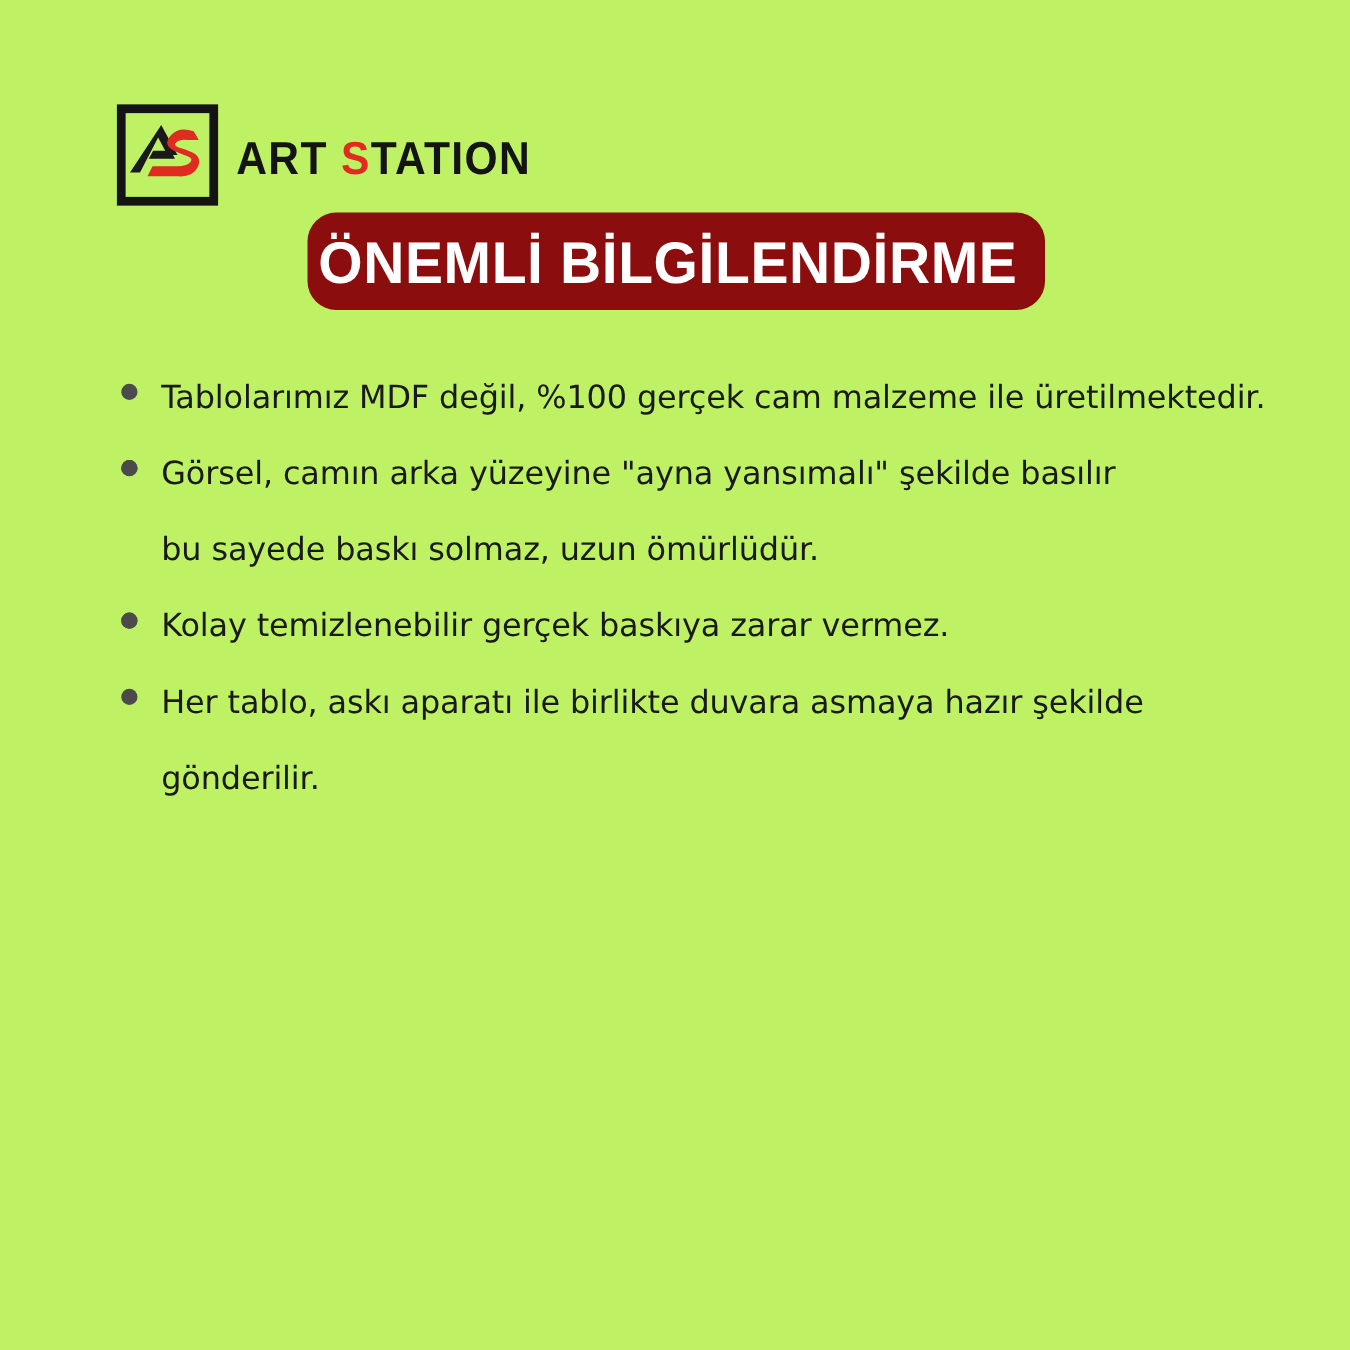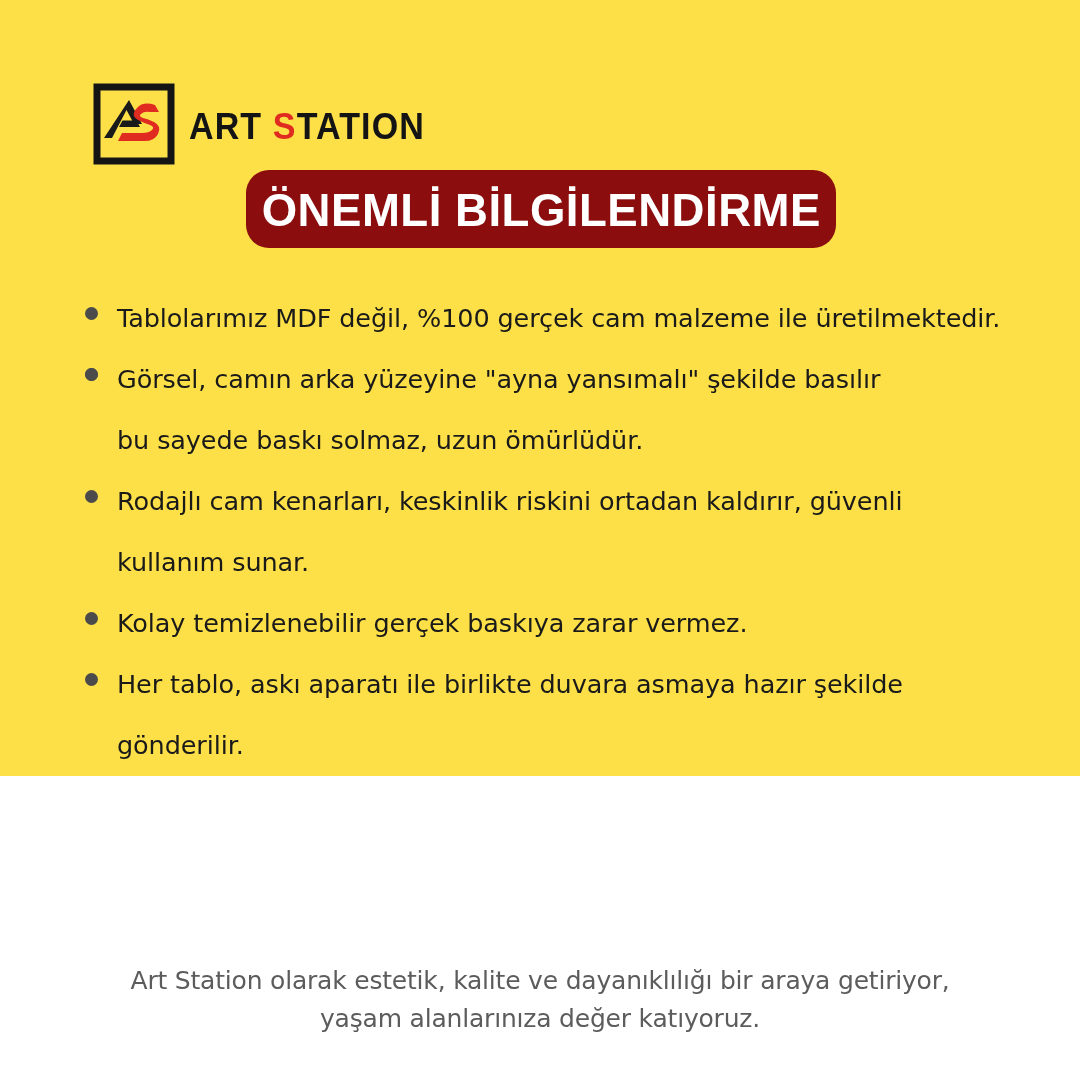--- a/index.html
+++ b/index.html
@@ -12,22 +12,22 @@
     background: #ffffff;
     font-family: "DejaVu Sans", sans-serif;
     overflow: hidden;
     position: relative;
   }
 
   .page {
     position: absolute;
     inset: 0;
     width: 1080px;
-    height: 776px;
-    background: #fde047;
+    height: 1080px;
+    background: #bef264;
   }
 
   
   .brand {
     position: absolute;
     left: 93px;
     top: 83px;
     display: flex;
     align-items: center;
     gap: 14px;
@@ -59,37 +59,36 @@
   .banner {
     position: absolute;
     left: 246px;
     top: 170px;
     width: 590px;
     height: 78px;
     background: #8b0d0d;
     border-radius: 23px;
     display: flex;
     align-items: center;
-    justify-content: center;
   }
   .banner-text {
     font-family: "Liberation Sans Narrow", "Liberation Sans", sans-serif;
     font-weight: 700;
     font-size: 47px;
     line-height: 1;
     color: #ffffff;
     letter-spacing: 0.5px;
     white-space: nowrap;
     transform: scaleX(0.97);
   }
 
   
   .bullet-list {
     position: absolute;
-    left: 84px;
+    left: 96px;
     top: 288px;
     width: 940px;
   }
 
   .bullet-item {
     position: relative;
     padding-left: 33px;
     margin-bottom: 0;
   }
 
@@ -172,35 +171,29 @@
     </div>
 
     <div class="bullet-item">
       <span class="bullet-dot"></span>
       <span class="bullet-text">Görsel, camın arka yüzeyine "ayna yansımalı" şekilde basılır
 bu sayede baskı solmaz, uzun ömürlüdür.</span>
     </div>
 
     <div class="bullet-item">
       <span class="bullet-dot"></span>
-      <span class="bullet-text">Rodajlı cam kenarları, keskinlik riskini ortadan kaldırır, güvenli
-kullanım sunar.</span>
     </div>
 
     <div class="bullet-item">
       <span class="bullet-dot"></span>
       <span class="bullet-text">Kolay temizlenebilir gerçek baskıya zarar vermez.</span>
     </div>
 
     <div class="bullet-item">
       <span class="bullet-dot"></span>
       <span class="bullet-text">Her tablo, askı aparatı ile birlikte duvara asmaya hazır şekilde
 gönderilir.</span>
     </div>
 
   </div>
 
-  <div class="footer">
-    <span class="footer-text">Art Station olarak estetik, kalite ve dayanıklılığı bir araya getiriyor,
-yaşam alanlarınıza değer katıyoruz.</span>
-  </div>
 
 </div>
 
 </body></html>

